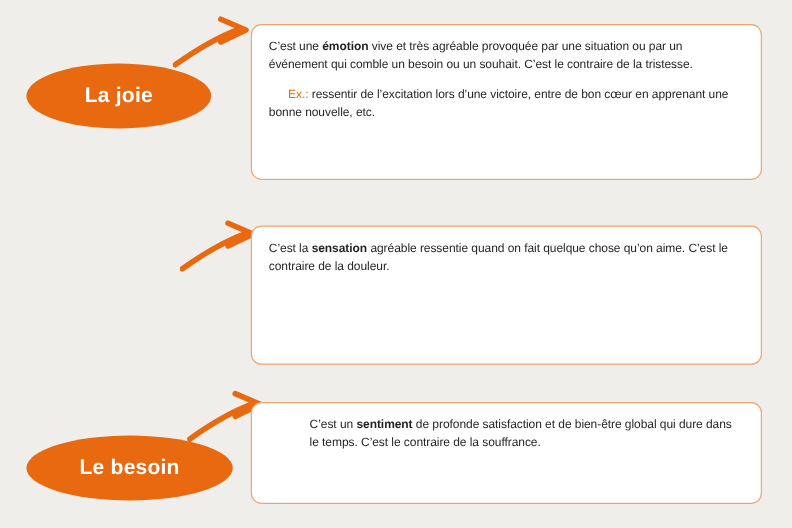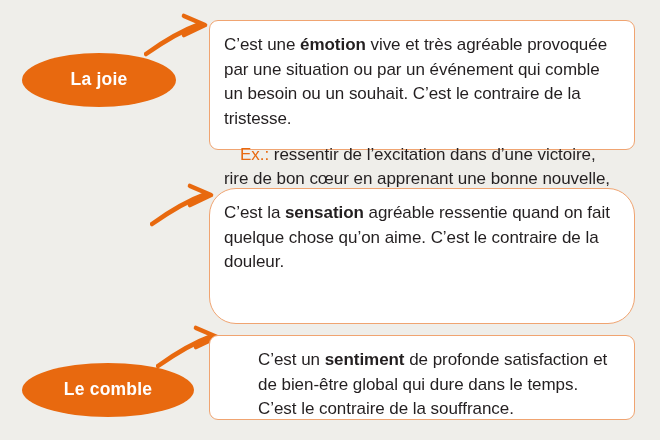--- a/index.html
+++ b/index.html
@@ -69,27 +69,27 @@
     position: absolute;
     left: 209px;
     width: 426px;
     box-sizing: border-box;
     background: #ffffff;
     border: 1.4px solid #f0a471;
     border-radius: 9px;
     padding: 12px 14px 12px 14px;
   }
   #row-0 .card { top: 20px;  height: 130px; }
-  #row-1 .card { top: 18px;  height: 136px; border-radius: 27px; }
+  #row-1 .card { top: 18px;  height: 116px; }
   #row-2 .card { top: 25px;  height: 85px; padding-left: 48px;  }
 
   .para {
     margin: 0;
     color: #231f20;
-    font-size: 17px;
+    font-size: 10px;
     line-height: 1.45;
     letter-spacing: -0.05px;
   }
   .para + .para { margin-top: 11px; }
   .para b { font-weight: bold; }
   .ex-tag { color: #e8690f; margin-left: 16px; }
 </style>
 </head>
 <body>
 
@@ -103,21 +103,21 @@
 
     <span class="arrow">
       <svg width="70" height="48" viewBox="0 0 70 48" fill="none" xmlns="http://www.w3.org/2000/svg">
         <path d="M2 44 C 16 34, 34 22, 56 14" stroke="#e8690f" stroke-width="4.6" stroke-linecap="round" fill="none"></path>
         <path d="M40 6 L 61 15 L 40 25" stroke="#e8690f" stroke-width="4.6" stroke-linecap="round" stroke-linejoin="round" fill="none"></path>
       </svg>
     </span>
 
     <div class="card">
       <p class="para"><span>C’est une </span><b>émotion</b><span> vive et très agréable provoquée par une situation ou par un événement qui comble un besoin ou un souhait. C’est le contraire de la tristesse.</span></p>
-      <p class="para"><span class="ex-tag">Ex.:</span><span> ressentir de l’excitation dans d’une victoire, rire de bon cœur en apprenant une bonne nouvelle, etc.</span></p>
+      <p class="para"><span class="ex-tag">Ex.:</span><span> ressentir de l’excitation lors d’une victoire, entre de bon cœur en apprenant une bonne nouvelle, etc.</span></p>
     </div>
   </div>
 
   <div class="row" id="row-1">
 
 
     <span class="arrow">
       <svg width="70" height="48" viewBox="0 0 70 48" fill="none" xmlns="http://www.w3.org/2000/svg">
         <path d="M2 44 C 16 34, 34 22, 56 14" stroke="#e8690f" stroke-width="4.6" stroke-linecap="round" fill="none"></path>
         <path d="M40 6 L 61 15 L 40 25" stroke="#e8690f" stroke-width="4.6" stroke-linecap="round" stroke-linejoin="round" fill="none"></path>
@@ -125,21 +125,21 @@
     </span>
 
     <div class="card">
       <p class="para"><span>C’est la </span><b>sensation</b><span> agréable ressentie quand on fait quelque chose qu’on aime. C’est le contraire de la douleur.</span></p>
     </div>
   </div>
 
   <div class="row" id="row-2">
 
     <div class="bubble">
-      <span class="bubble-label">Le comble</span>
+      <span class="bubble-label">Le besoin</span>
     </div>
 
     <span class="arrow">
       <svg width="70" height="48" viewBox="0 0 70 48" fill="none" xmlns="http://www.w3.org/2000/svg">
         <path d="M2 44 C 16 34, 34 22, 56 14" stroke="#e8690f" stroke-width="4.6" stroke-linecap="round" fill="none"></path>
         <path d="M40 6 L 61 15 L 40 25" stroke="#e8690f" stroke-width="4.6" stroke-linecap="round" stroke-linejoin="round" fill="none"></path>
       </svg>
     </span>
 
     <div class="card">

